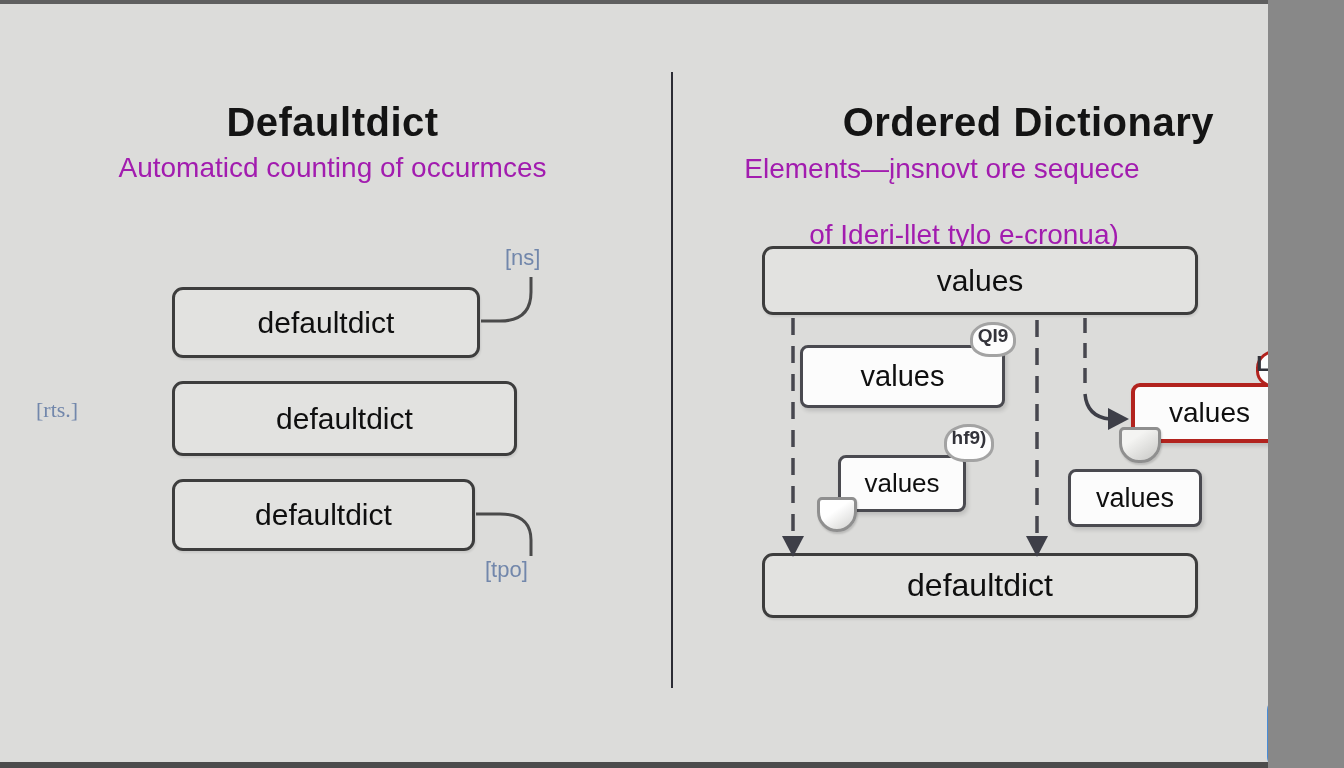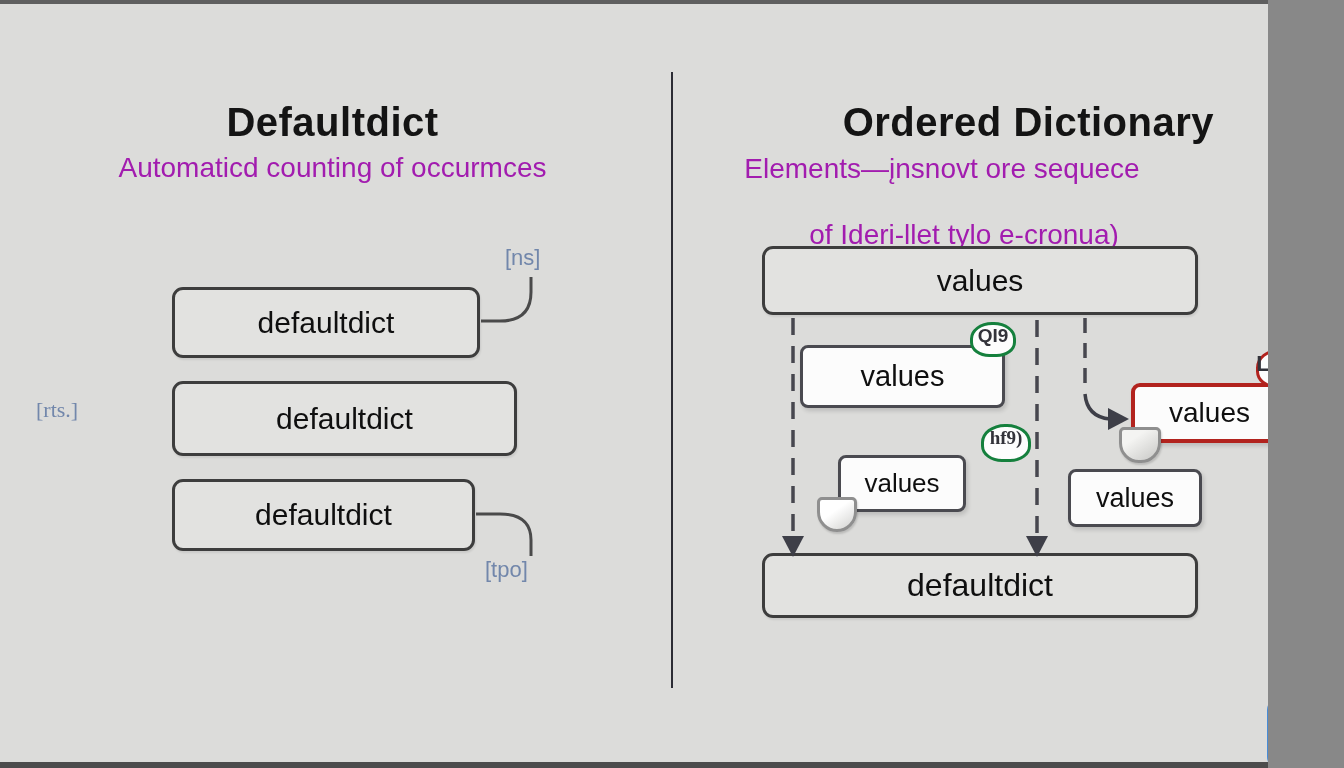--- a/index.html
+++ b/index.html
@@ -23,21 +23,21 @@
         font-size:30px;color:#0f0f0f;box-shadow:1px 2px 2px rgba(0,0,0,.08);}
   .wbox{position:absolute;background:var(--white-box);border:3px solid #4a4a50;
         border-radius:8px;display:flex;align-items:center;justify-content:center;
         font-size:28px;color:#0f0f0f;box-shadow:2px 3px 4px rgba(0,0,0,.14);}
   .rbox{position:absolute;background:var(--white-box);border:4px solid var(--accent-red);
         border-radius:9px;display:flex;align-items:center;justify-content:center;
         font-size:28px;color:#0f0f0f;box-shadow:2px 3px 4px rgba(0,0,0,.14);}
 
   .annot{position:absolute;font-size:22px;color:var(--annotation-blue);}
 
-  .badge{position:absolute;background:#fdfdfd;border:3px solid #15803d;
+  .badge{position:absolute;background:#fdfdfd;border:3px solid #a3a3a3;
          border-radius:48% 48% 42% 42%;display:flex;align-items:flex-start;justify-content:center;
          font-size:19px;font-weight:700;color:#33333a;line-height:1;padding-top:1px;z-index:3;}
   .badge.red{border-color:var(--accent-red);}
   .fold{position:absolute;border:3px solid #8f8f8f;border-radius:5px 5px 20px 20px;
         background:linear-gradient(145deg,#ffffff 40%,#d2d2d0);z-index:3;
         box-shadow:1px 2px 2px rgba(0,0,0,.15);}
   .fold.gray{background:linear-gradient(145deg,#f4f4f2 30%,#c8c8c6);}
 
   svg.overlay{position:absolute;left:0;top:0;z-index:2;pointer-events:none;}
 
@@ -82,21 +82,21 @@
   <div class="wbox" style="left:800px;top:345px;width:205px;height:63px;font-size:29px;">
     <span>values</span>
   </div>
   <div class="badge" style="left:970px;top:322px;width:46px;height:35px;">
     <span>QI9</span>
   </div>
 
   <div class="wbox" style="left:838px;top:455px;width:128px;height:57px;font-size:26px;">
     <span>values</span>
   </div>
-  <div class="badge" style="left:981px;top:424px;width:50px;height:38px;font-family:Liberation Serif, serif;">
+  <div class="badge" style="left:944px;top:424px;width:50px;height:38px;">
     <span>hf9)</span>
   </div>
   <div class="fold" style="left:817px;top:497px;width:40px;height:35px;"></div>
 
   <div class="rbox" style="left:1131px;top:383px;width:157px;height:60px;">
     <span>values</span>
   </div>
   <div class="badge red" style="left:1256px;top:349px;width:47px;height:39px;font-size:22px;">
     <span>Lnjo</span>
   </div>

